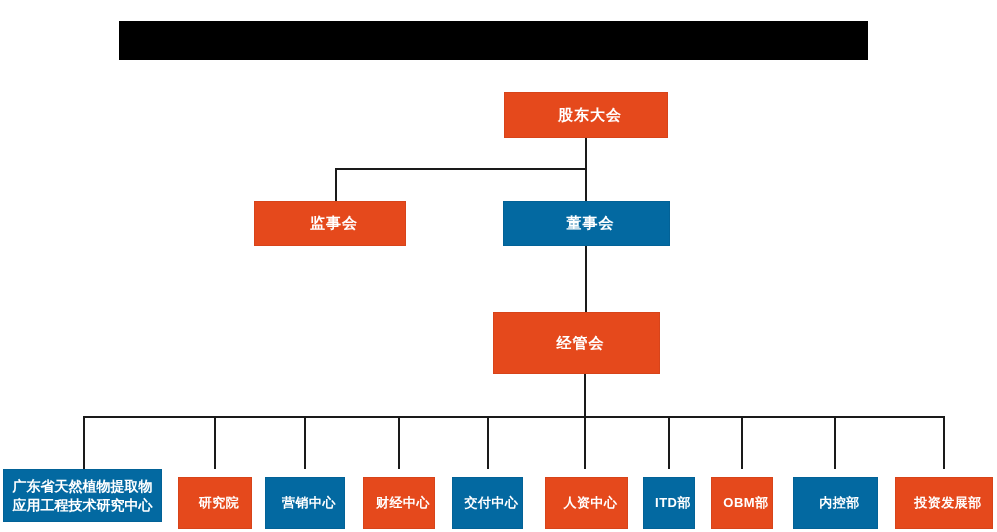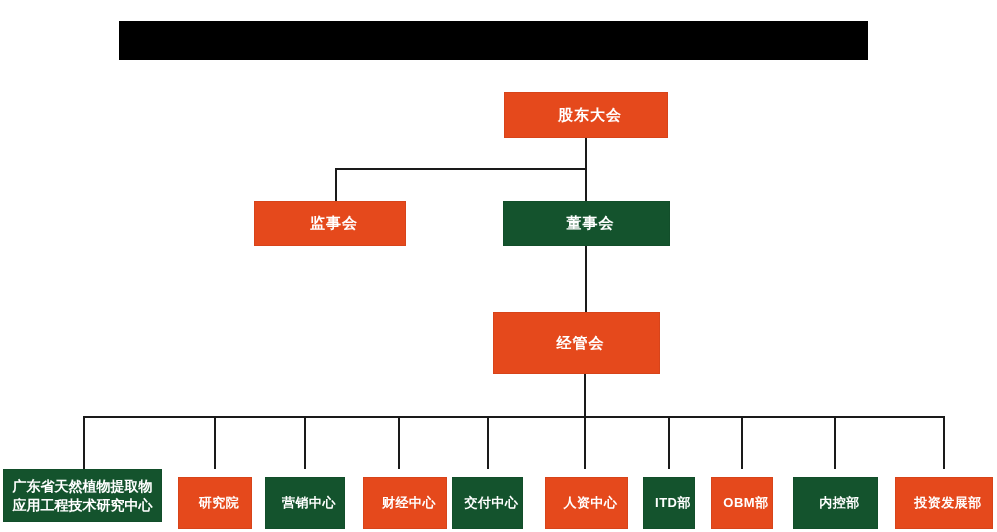--- a/index.html
+++ b/index.html
@@ -29,21 +29,21 @@
     align-items: center;
     justify-content: center;
     text-align: center;
     color: #ffffff;
     font-weight: bold;
     box-sizing: border-box;
     border: 1px solid rgba(0,0,0,0.06);
     padding-left: 8px;
   }
   .node--primary   { background: #e5491c; }
-  .node--secondary { background: #14532d; }
+  .node--secondary { background: #0369a1; }
   .fs-lg  { font-size: 15px; letter-spacing: 1px; }
   .fs-md  { font-size: 13px; letter-spacing: 0.5px; margin-top: 8px; }
   .fs-sm  { font-size: 14px; line-height: 1.35; letter-spacing: 0; padding: 19px 4px; }
 </style>
 </head>
 <body>
 
 <div class="stage">
 
   <div class="redacted"></div>
@@ -91,21 +91,21 @@
 
   <div class="node node--secondary fs-sm" style="left:3px; top:469px; width:159px; height:53px;">
     <span>广东省天然植物提取物应用工程技术研究中心</span>
   </div>
   <div class="node node--primary fs-md" style="left:178px; top:469px; width:74px; height:52px;">
     <span>研究院</span>
   </div>
   <div class="node node--secondary fs-md" style="left:265px; top:469px; width:80px; height:52px;">
     <span>营销中心</span>
   </div>
-  <div class="node node--primary fs-md" style="left:363px; top:469px; width:84px; height:52px;">
+  <div class="node node--primary fs-md" style="left:363px; top:469px; width:72px; height:52px;">
     <span>财经中心</span>
   </div>
   <div class="node node--secondary fs-md" style="left:452px; top:469px; width:71px; height:52px;">
     <span>交付中心</span>
   </div>
   <div class="node node--primary fs-md" style="left:545px; top:469px; width:83px; height:52px;">
     <span>人资中心</span>
   </div>
   <div class="node node--secondary fs-md" style="left:643px; top:469px; width:52px; height:52px;">
     <span>ITD部</span>

